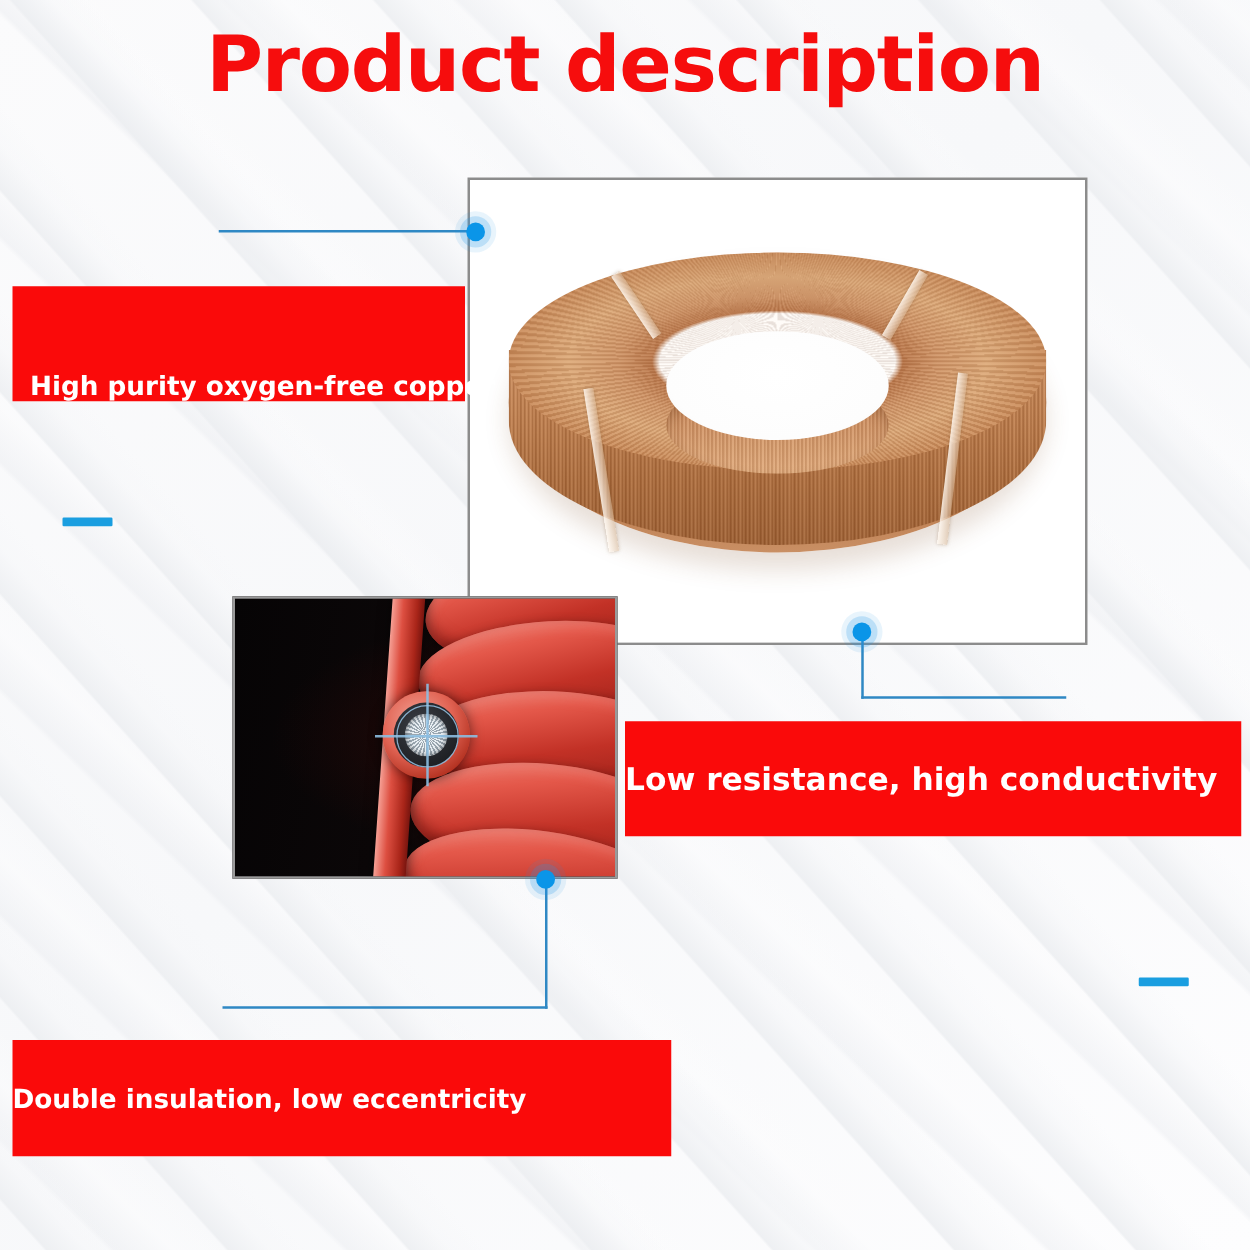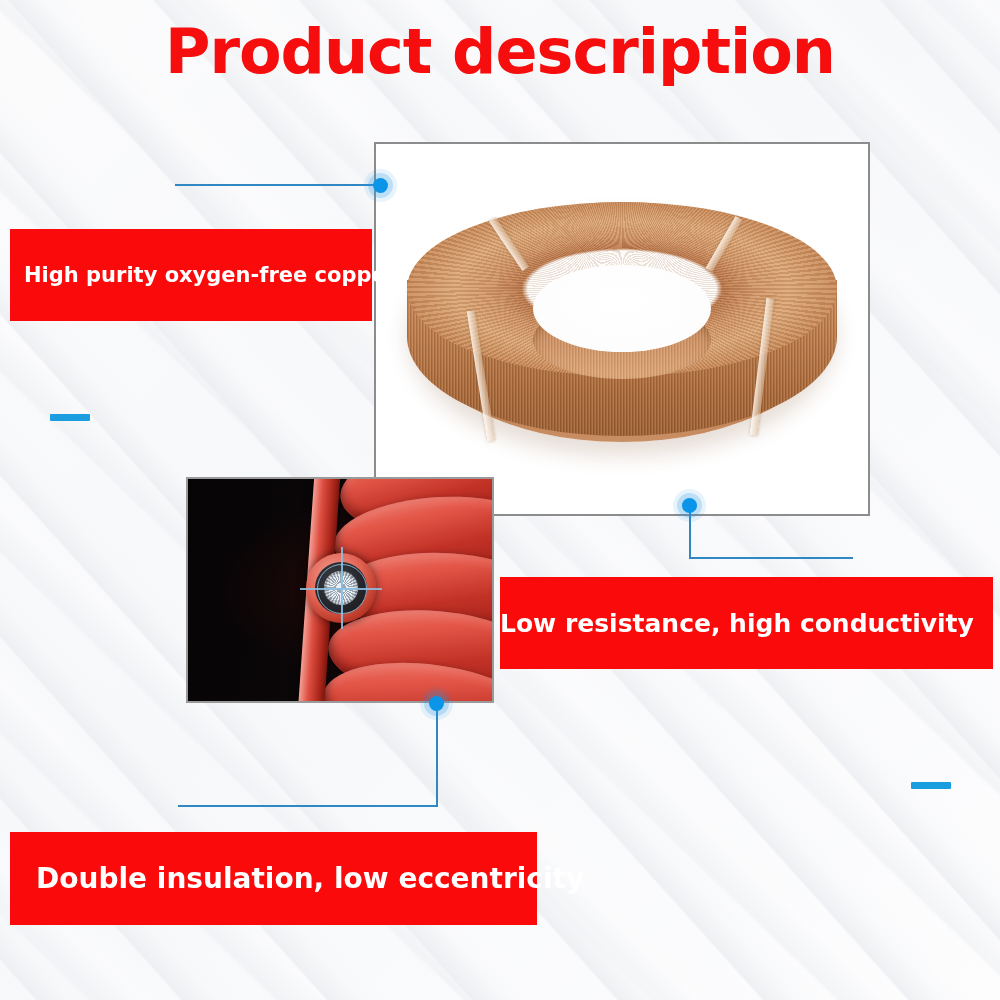--- a/index.html
+++ b/index.html
@@ -263,29 +263,29 @@
     display: flex;
     align-items: center;
     box-sizing: border-box;
     white-space: nowrap;
   }
 
   #label-1 {
     left: 10px;  top: 229px; width: 362px; height: 92px;
     font-size: 21px;
     padding-left: 14px;
+    align-items: flex-end;
   }
   #label-2 {
     left: 500px; top: 577px; width: 493px; height: 92px;
     font-size: 25px;
   }
   #label-3 {
     left: 10px;  top: 832px; width: 527px; height: 93px;
-    font-size: 28px;
-    padding-left: 26px;
+    font-size: 21px;
   }
 
   
   .conn-line {
     position: absolute;
     background: #2f88c4;
   }
   .conn-h { height: 2px; }
   .conn-v { width: 2px; }
 

